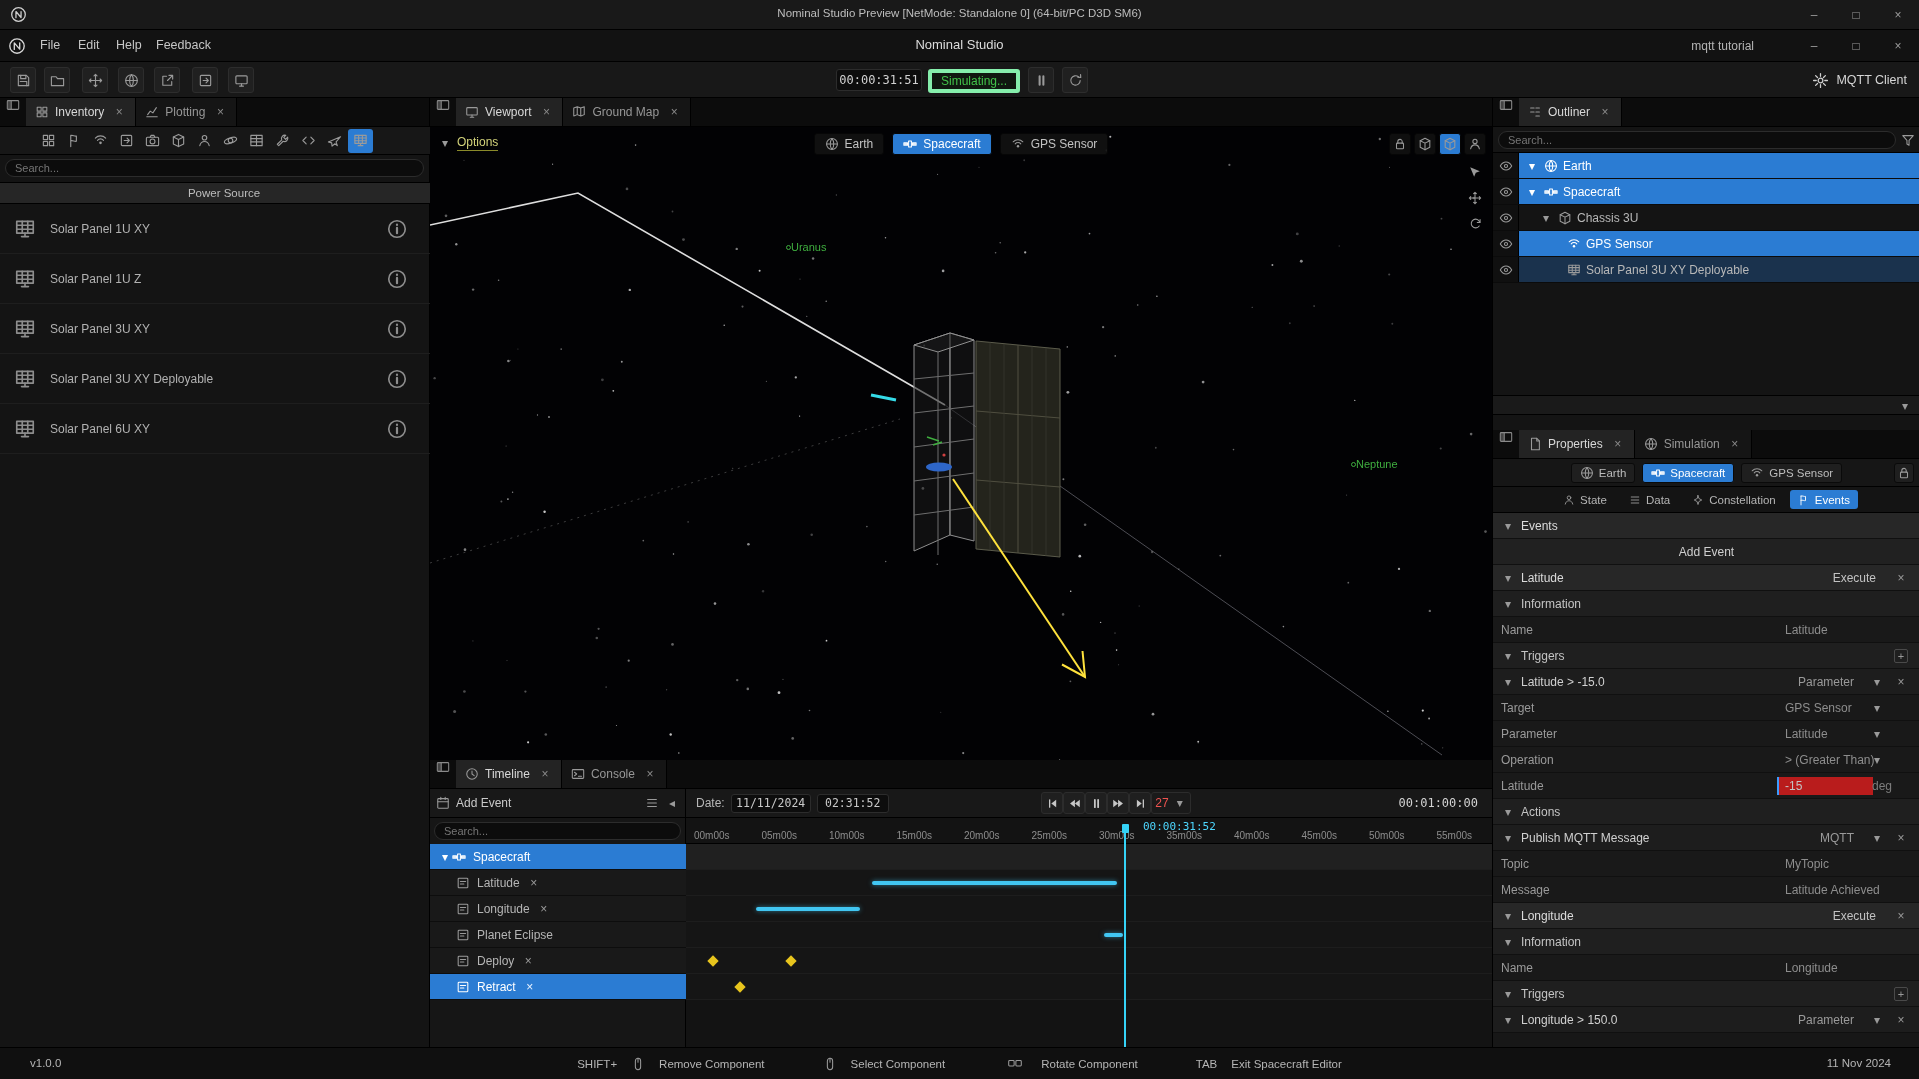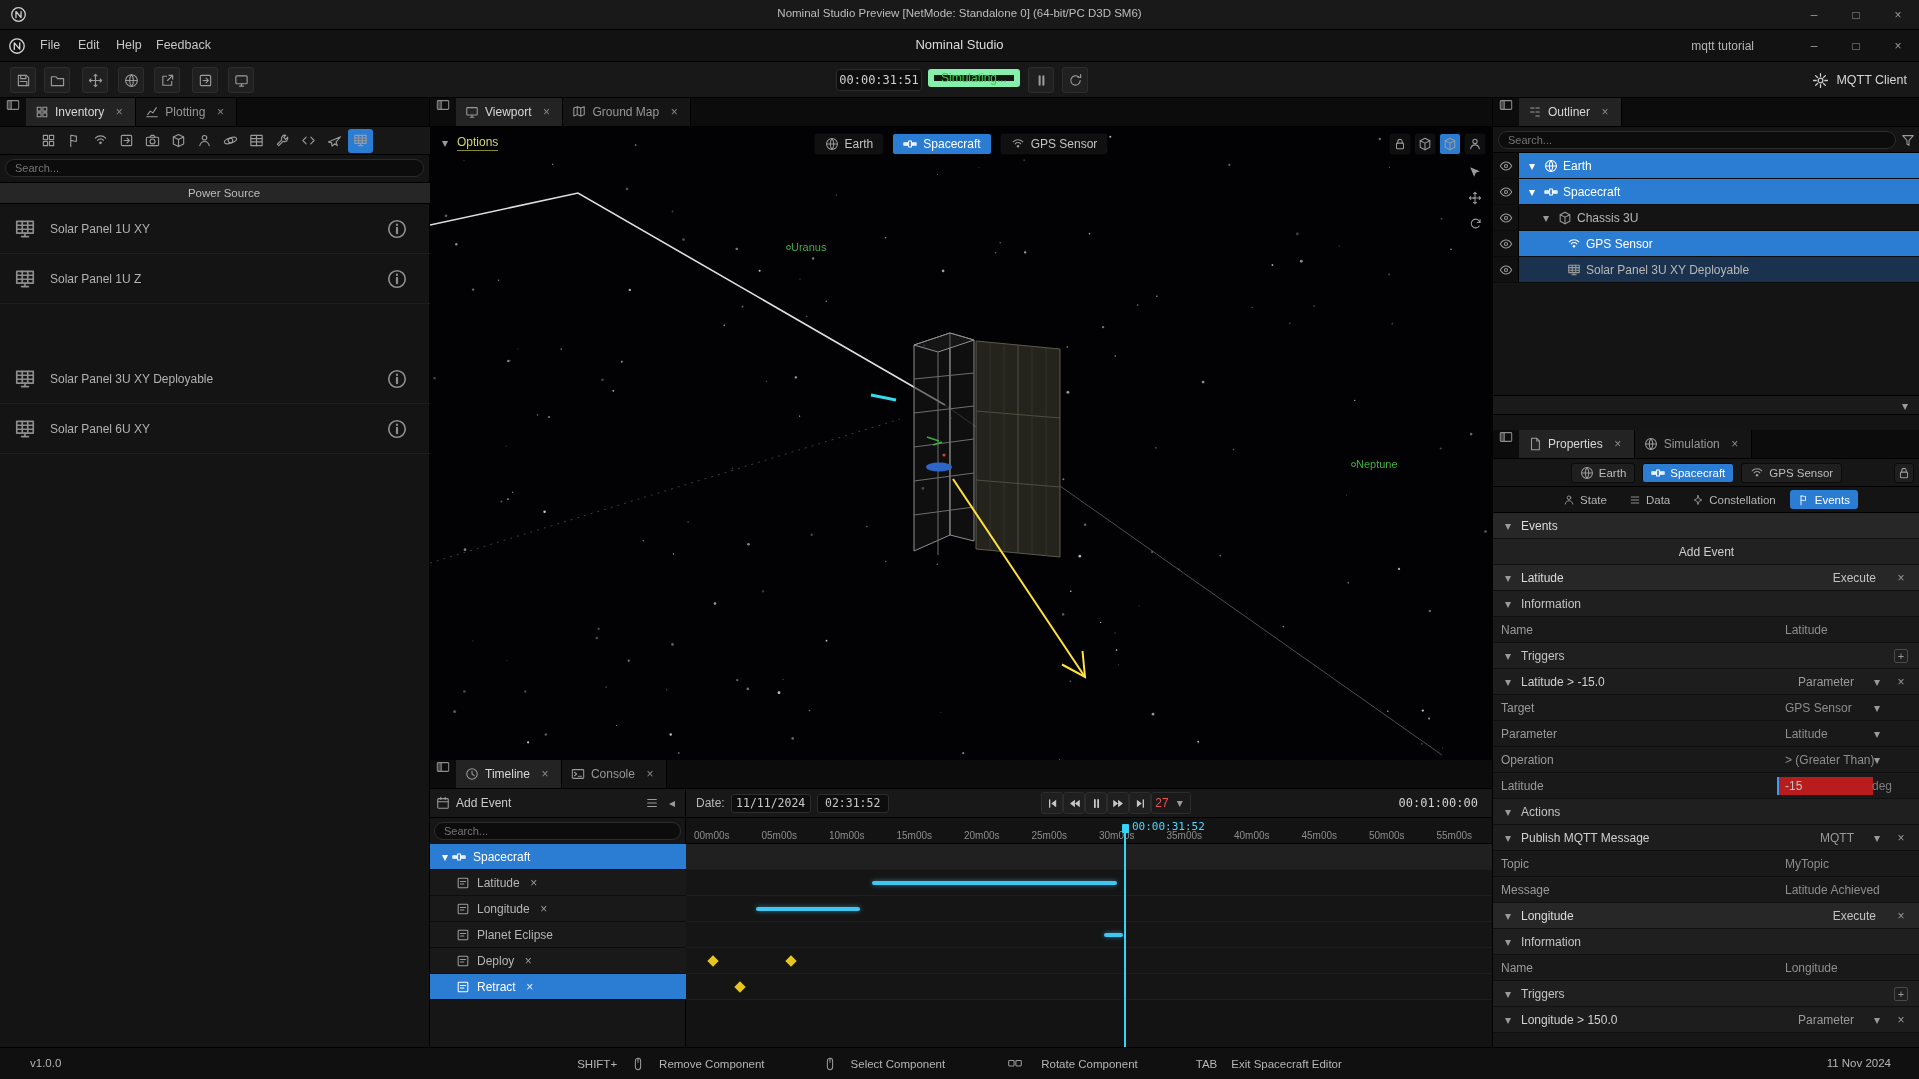--- a/index.html
+++ b/index.html
@@ -15,21 +15,21 @@
   .wc { position:absolute; top:0; height:30px; width:42px; display:flex; align-items:center; justify-content:center; color:#bdbdbd; font-size:13px; }
   #menubar { position:absolute; left:0; top:30px; width:1919px; height:32px; background:#121212; border-bottom:1px solid #000; }
   #menubar .logo { position:absolute; left:8px; top:7px; width:18px; height:18px; color:#d8d8d8; }
   .menu-item { position:absolute; top:8px; color:#c6c6c6; font-size:12.5px; }
   #app-title { position:absolute; left:0; right:0; top:7px; text-align:center; color:#dcdcdc; font-size:13px; }
   #proj-name { position:absolute; right:165px; top:9px; color:#b5b5b5; font-size:12px; }
   #toolbar { position:absolute; left:0; top:62px; width:1919px; height:36px; background:#181818; border-bottom:1px solid #000; }
   .tbtn { position:absolute; top:5px; width:26px; height:26px; display:flex; align-items:center; justify-content:center; background:#202020; border:1px solid #2d2d2d; border-radius:3px; color:#a5a5a5; }
   .tbtn .ic { width:15px; height:15px; }
   #sim-time { position:absolute; left:836px; top:7px; width:86px; height:22px; background:#0d0d0d; border:1px solid #2c2c2c; border-radius:3px; display:flex; align-items:center; justify-content:center; color:#d2d2d2; font-size:12px; }
-  #sim-status { position:absolute; left:928px; top:7px; width:92px; height:18px; background:#101810; border:6px solid #86efac; border-radius:3px; display:flex; align-items:center; justify-content:center; color:#42c24a; font-size:12px; }
+  #sim-status { position:absolute; left:928px; top:7px; width:92px; height:24px; background:#101810; border:4px solid #86efac; border-radius:3px; display:flex; align-items:center; justify-content:center; color:#42c24a; font-size:12px; }
   #mqtt-btn { position:absolute; right:12px; top:5px; height:26px; display:flex; gap:7px; align-items:center; color:#d6d6d6; font-size:12.5px; }
   #mqtt-btn .ic { width:17px; height:17px; color:#cfcfcf; }
 
   
   .tabbar { position:absolute; left:0; right:0; height:29px; background:#0c0c0c; border-bottom:1px solid #000; display:flex; align-items:stretch; }
   .dock { width:26px; display:flex; align-items:center; justify-content:center; color:#8a8a8a; }
   .tab { display:flex; align-items:center; gap:6px; padding:0 9px; background:#151515; border-right:1px solid #000; color:#979797; font-size:12px; }
   .tab.active { background:#232323; color:#d8d8d8; }
   .tab .x { color:#8a8a8a; font-size:12px; margin-left:2px; }
 
@@ -431,20 +431,35 @@
         </span>
     </div>
     <div class="inv-row" style="top:156px">
       <span class="ic">
           <svg viewBox="0 0 16 16" fill="none" stroke="currentColor" stroke-width="1.2" stroke-linecap="round" stroke-linejoin="round">
             <rect x="2" y="2.5" width="12" height="8.5"></rect>
             <path d="M2 5.3h12M2 8.2h12M6 2.5V11M10 2.5V11M8 11v2.5M5.5 13.5h5"></path>
           </svg>
         </span>
       <span class="inv-label">Solar Panel 1U Z</span>
+      <span class="inv-info ic">
+          <svg viewBox="0 0 16 16" fill="none" stroke="currentColor" stroke-width="1.2" stroke-linecap="round" stroke-linejoin="round">
+            <circle cx="8" cy="8" r="6"></circle>
+            <path d="M8 7.2V11M8 4.8v.2" stroke-width="1.6"></path>
+          </svg>
+        </span>
+    </div>
+    <div class="inv-row" style="top:206px">
+      <span class="ic">
+          <svg viewBox="0 0 16 16" fill="none" stroke="currentColor" stroke-width="1.2" stroke-linecap="round" stroke-linejoin="round">
+            <rect x="2" y="2.5" width="12" height="8.5"></rect>
+            <path d="M2 5.3h12M2 8.2h12M6 2.5V11M10 2.5V11M8 11v2.5M5.5 13.5h5"></path>
+          </svg>
+        </span>
+      <span class="inv-label">Solar Panel 3U XY</span>
       <span class="inv-info ic">
           <svg viewBox="0 0 16 16" fill="none" stroke="currentColor" stroke-width="1.2" stroke-linecap="round" stroke-linejoin="round">
             <circle cx="8" cy="8" r="6"></circle>
             <path d="M8 7.2V11M8 4.8v.2" stroke-width="1.6"></path>
           </svg>
         </span>
     </div>
     <div class="inv-row" style="top:256px">
       <span class="ic">
           <svg viewBox="0 0 16 16" fill="none" stroke="currentColor" stroke-width="1.2" stroke-linecap="round" stroke-linejoin="round">
@@ -984,21 +999,21 @@
             </div>
           <div class="lane" style="top:130px">
               <div class="tldia" style="left: 22.9px;"></div>
               <div class="tldia" style="left: 101.2px;"></div>
             </div>
           <div class="lane" style="top:156px">
               <div class="tldia" style="left: 49.9px;"></div>
             </div>
           <div id="playhead-line" style="left: 438.245px;"></div>
           <div id="playhead-handle" style="left: 435.745px;"></div>
-          <span id="playhead-time" class="mono" style="left: 446px;">00:00:31:52</span>
+          <span id="playhead-time" class="mono" style="left: 457px;">00:00:31:52</span>
         </div>
       </div>
     </div>
   </div>
 
   <div id="right">
     <div class="tabbar" style="top:0">
       <span class="dock ic">
           <svg viewBox="0 0 16 16" fill="none" stroke="currentColor" stroke-width="1.2" stroke-linecap="round" stroke-linejoin="round">
             <rect x="1.5" y="3" width="13" height="10" rx="1"></rect>

